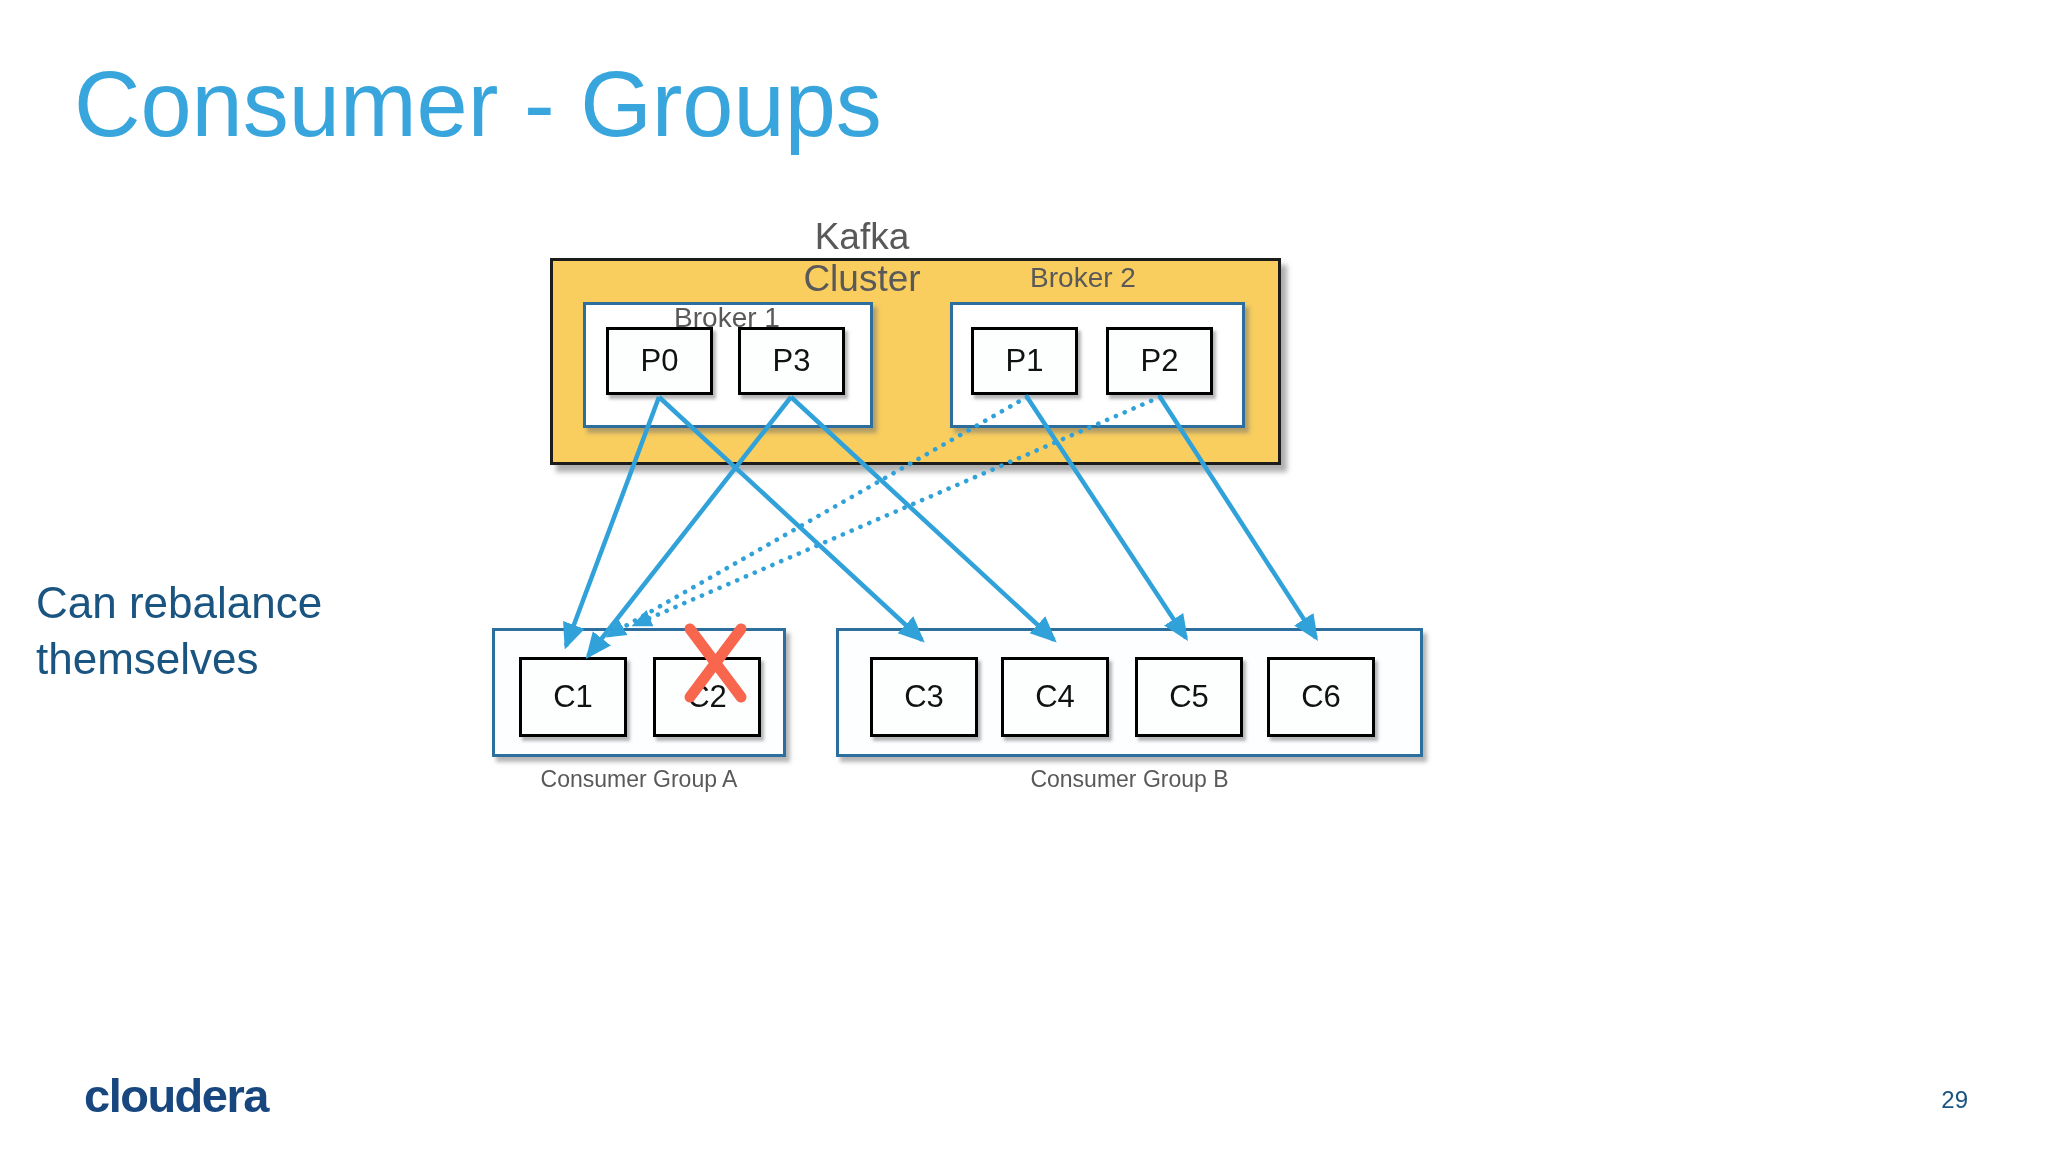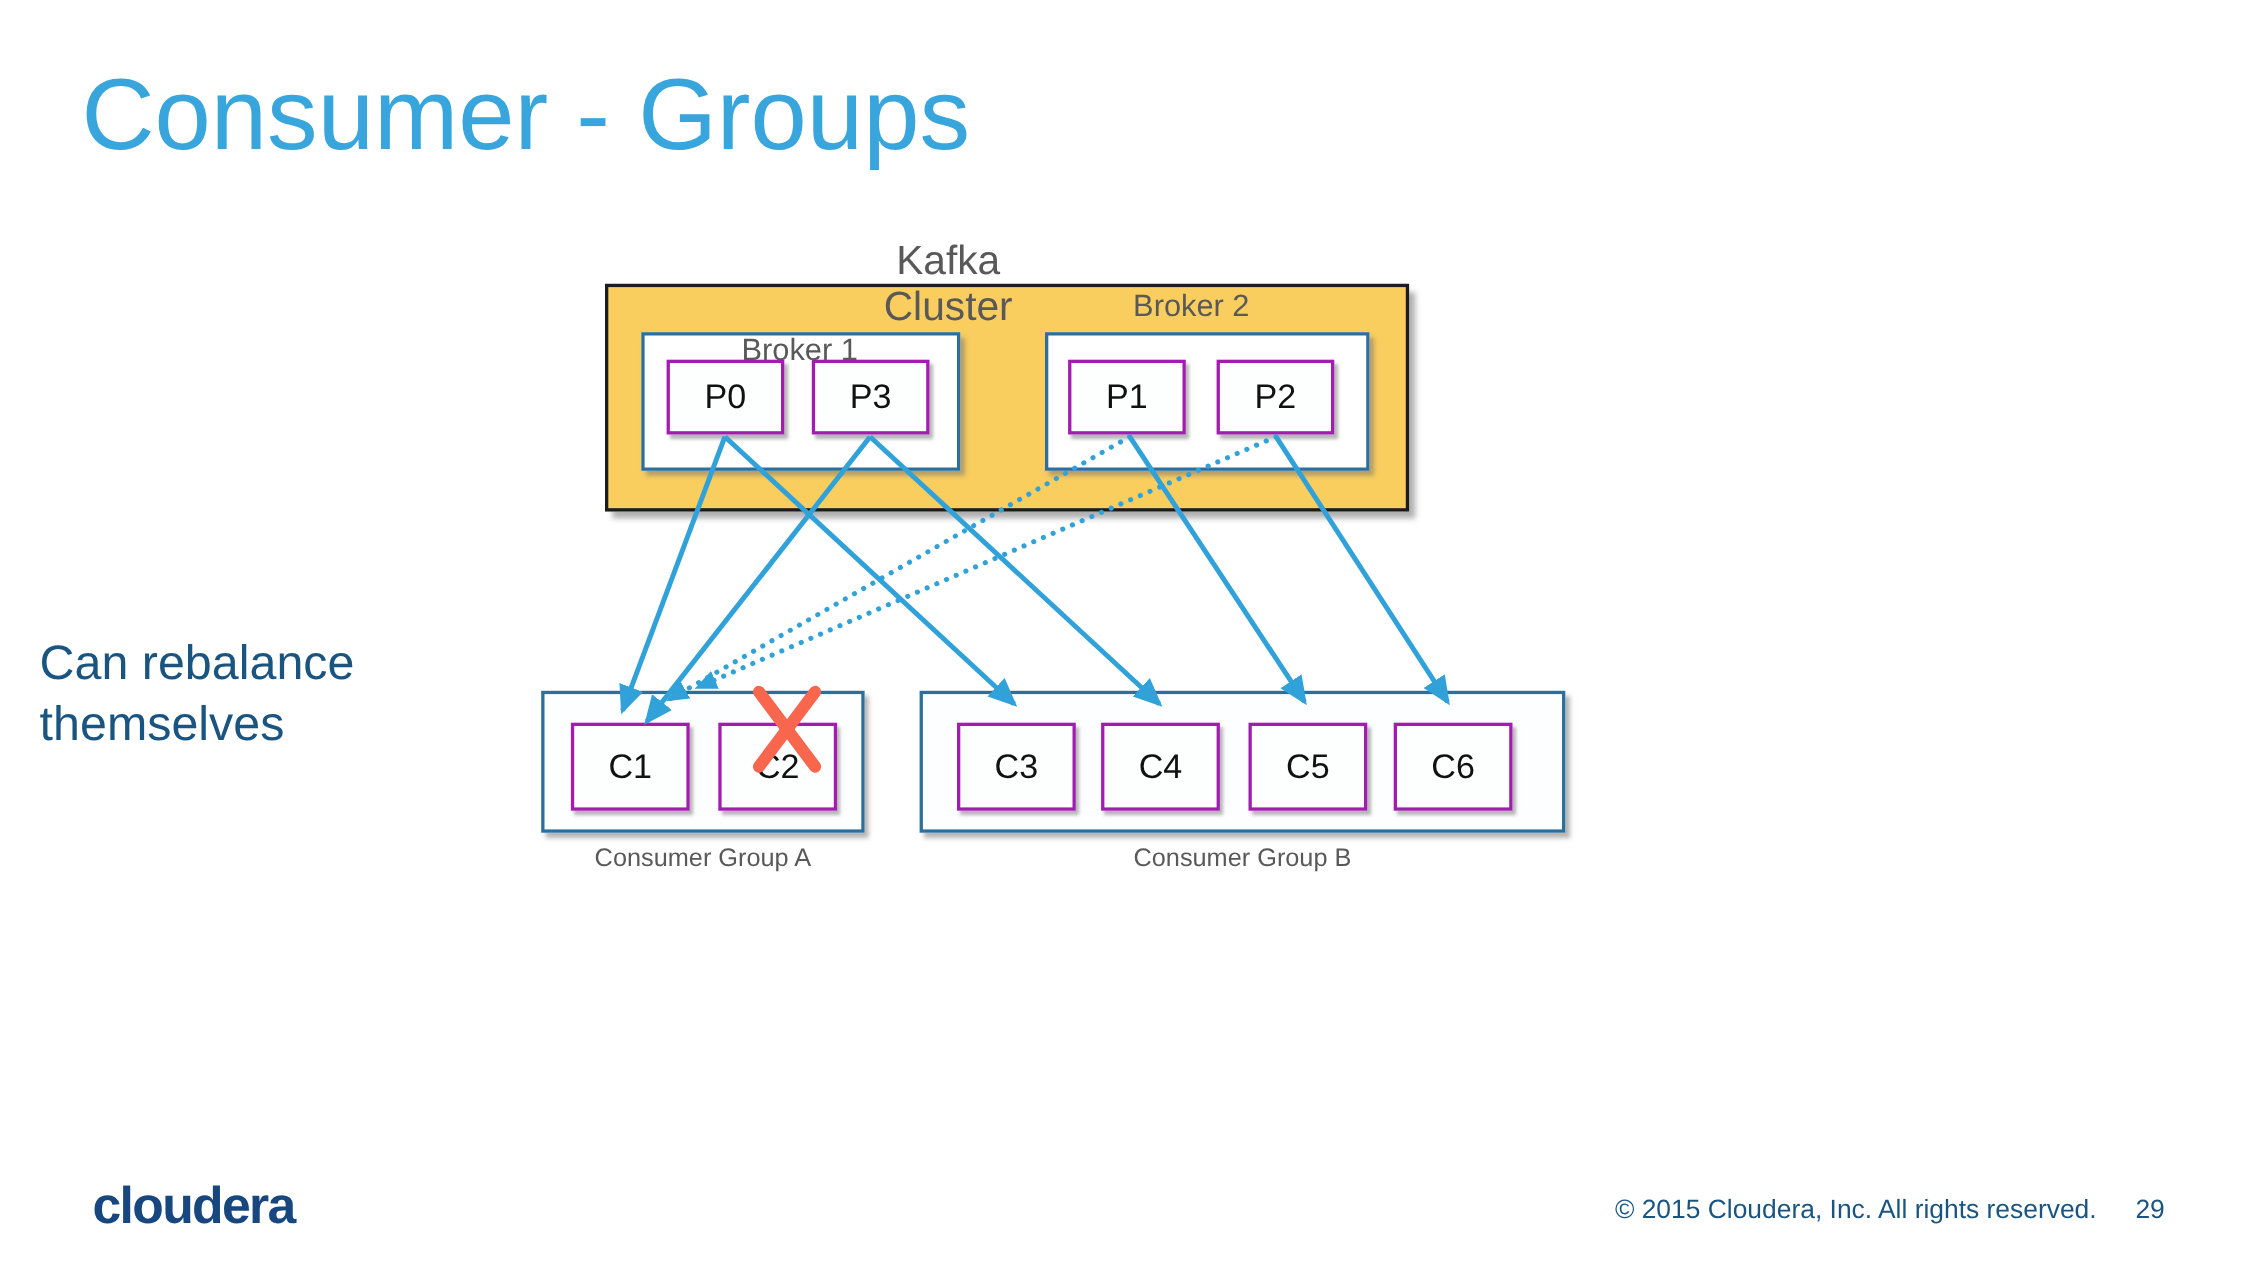--- a/index.html
+++ b/index.html
@@ -31,21 +31,21 @@
   .broker-label.b1{left:617px;margin-top:40px;}
   .broker-label.b2{left:973px;}
   .inner-box{
     position:absolute;background:#ffffff;border:3px solid #2C6E9E;
     box-sizing:border-box;box-shadow:4px 5px 4px rgba(110,110,110,.5);
   }
   .broker-box{top:302px;height:126px;}
   .broker-box.b1{left:583px;width:290px;}
   .broker-box.b2{left:950px;width:295px;}
   .cell{
-    position:absolute;background:#fdfefe;border:3px solid #a21caf;
+    position:absolute;background:#fdfefe;border:3px solid #000000;
     box-sizing:border-box;box-shadow:3px 4px 3px rgba(110,110,110,.5);
     display:flex;align-items:center;justify-content:center;
     font-size:31px;color:#111111;
   }
   .p-box{top:22px;width:107px;height:68px;}
   .p0{left:20px;} .p3{left:152px;} .p1{left:18px;} .p2{left:153px;}
   .group-box{top:616px;height:129px;background:#fdfeff;margin-top:12px;}
   .group-a{left:492px;width:294px;}
   .group-b{left:836px;width:587px;}
   .c-box{top:26px;width:108px;height:80px;}
@@ -138,16 +138,15 @@
     <line x1="1027" y1="397" x2="608" y2="636" stroke="#31A2D9" stroke-width="4.6" stroke-linecap="round" stroke-dasharray="0.1 9.5" marker-end="url(#ahs)"></line>
     <line x1="1160" y1="397" x2="634" y2="625" stroke="#31A2D9" stroke-width="4.6" stroke-linecap="round" stroke-dasharray="0.1 9.5" marker-end="url(#ahs)"></line>
 
     <g>
       <line x1="690" y1="629" x2="741" y2="697" stroke="#F8664E" stroke-width="11" stroke-linecap="round"></line>
       <line x1="741" y1="629" x2="690" y2="697" stroke="#F8664E" stroke-width="11" stroke-linecap="round"></line>
     </g>
   </svg>
 
   <div class="footer-logo">cloudera</div>
-  <div class="footer-copyright">© 2015 Cloudera, Inc. All rights reserved.</div>
   <div class="footer-page">29</div>
 
 </div>
 
 </body></html>

